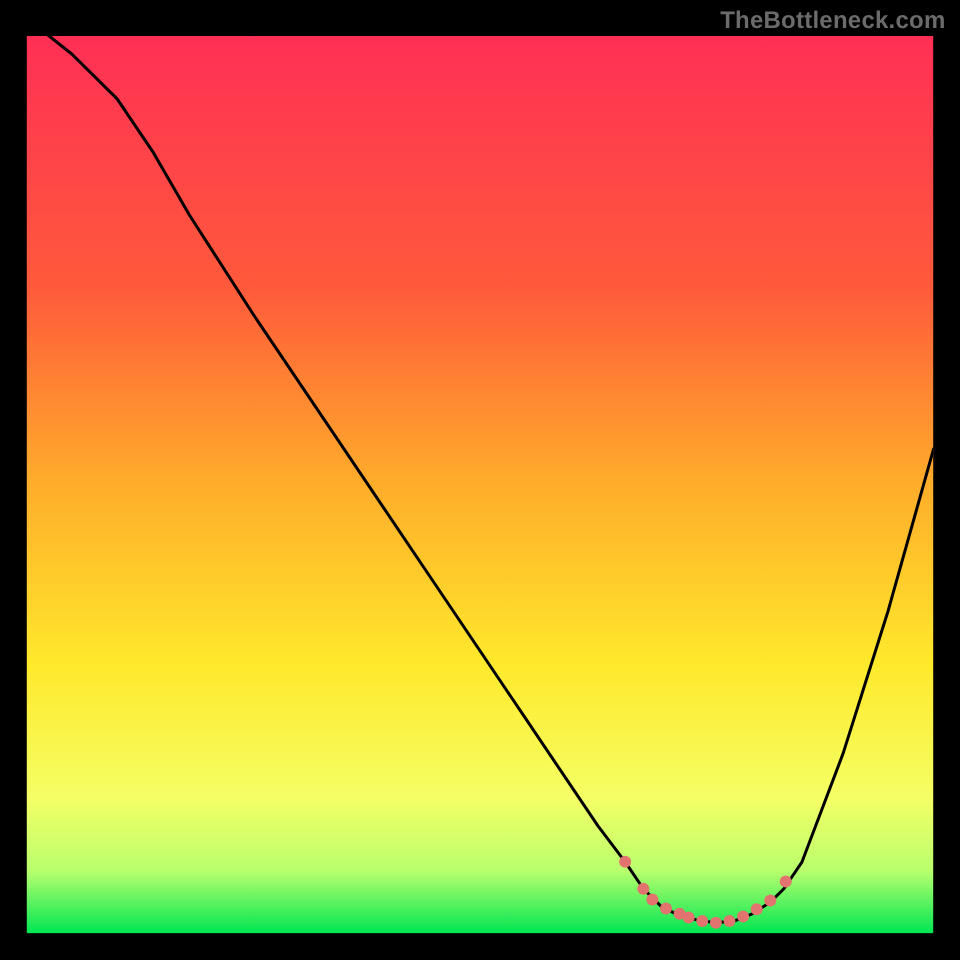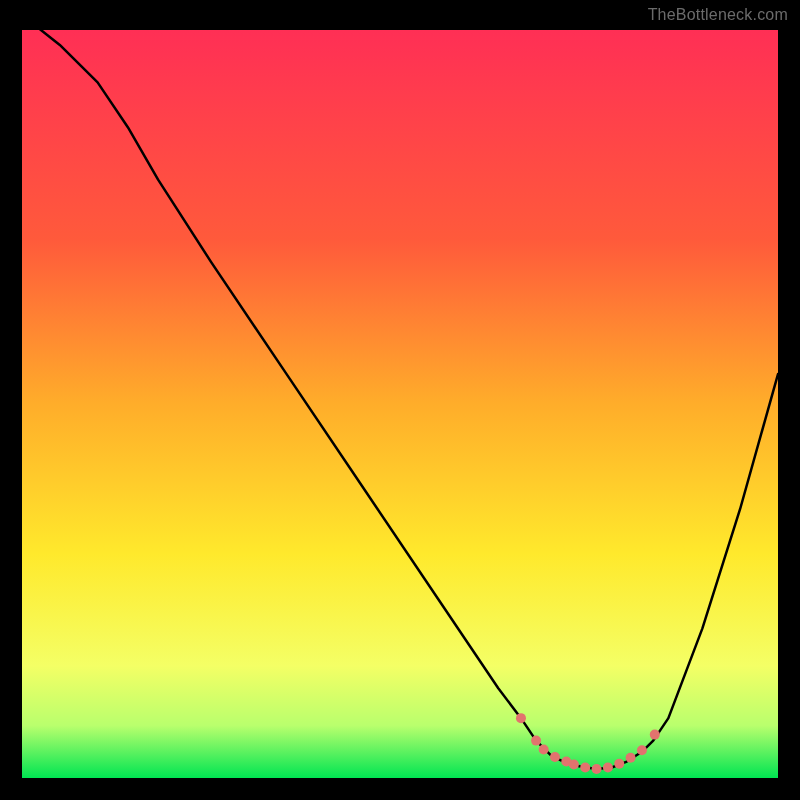--- a/index.html
+++ b/index.html
@@ -14,22 +14,22 @@
     position: relative;
     width: 800px;
     height: 800px;
     background: #000;
   }
   .watermark {
     position: absolute;
     top: 6px;
     right: 12px;
     font-family: Arial, Helvetica, sans-serif;
-    font-size: 16px;
-    font-weight: 400;
+    font-size: 20px;
+    font-weight: 700;
     color: #6b6b6b;
     letter-spacing: 0.2px;
     z-index: 20;
   }
   .plot {
     position: absolute;
     left: 22px;
     top: 30px;
     width: 756px;
     height: 748px;

